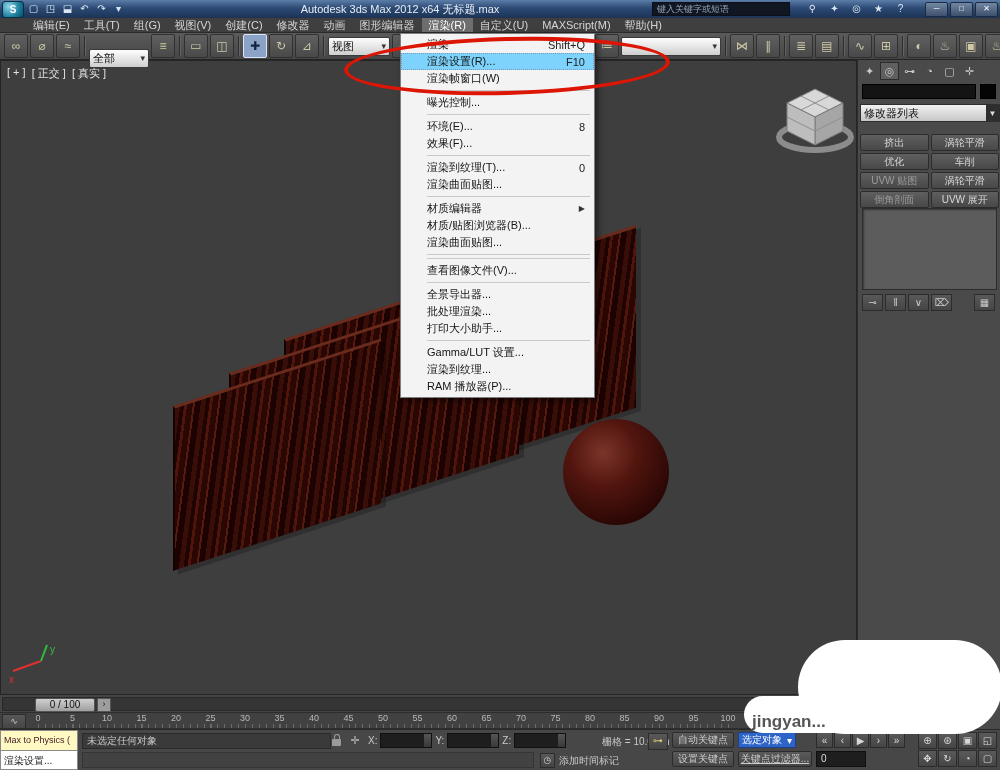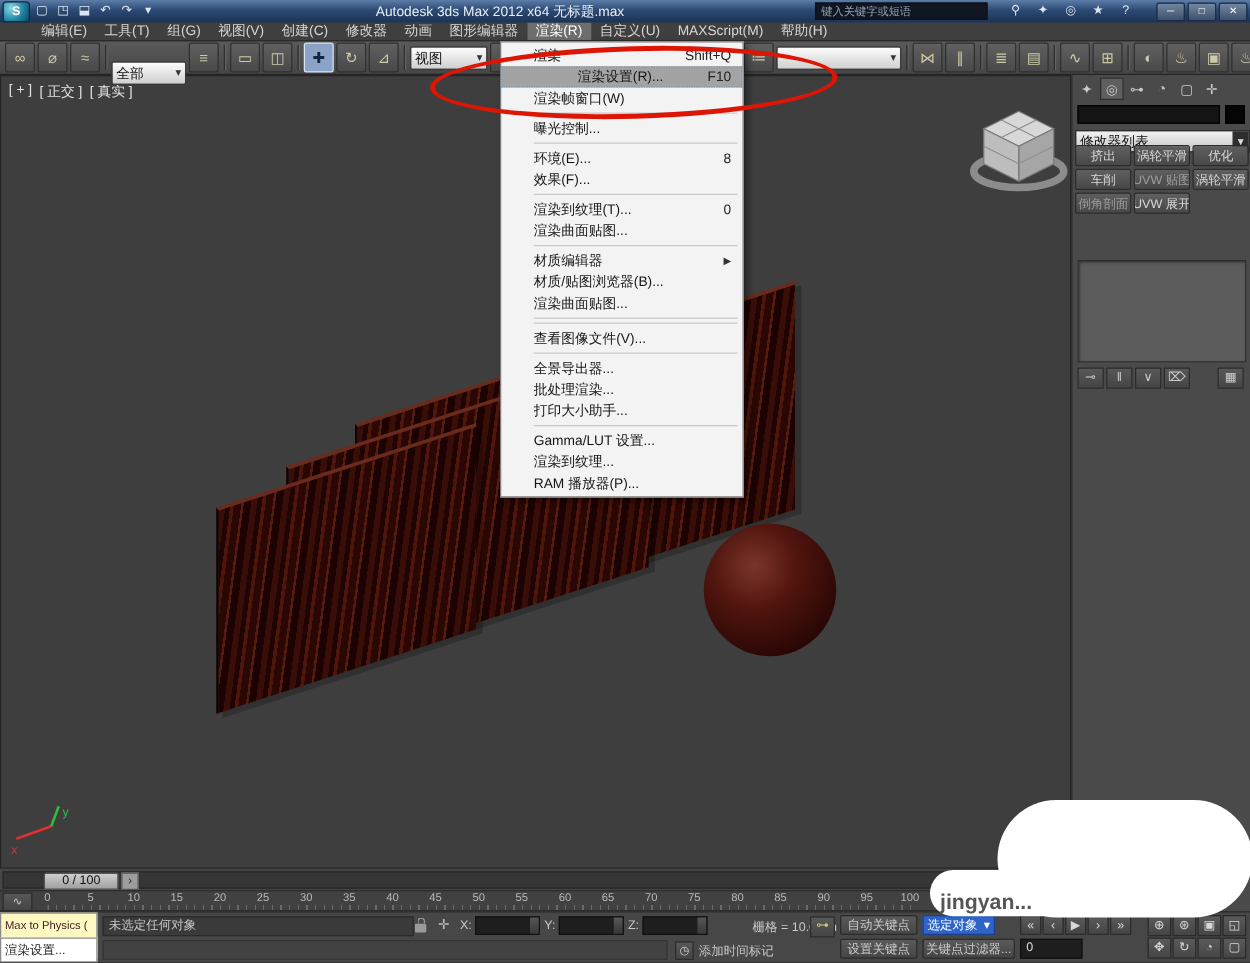--- a/index.html
+++ b/index.html
@@ -59,38 +59,38 @@
   .panel-tabs{position:absolute;left:2px;top:2px;display:flex;gap:1px;}
   .ptab{width:17px;height:16px;display:flex;align-items:center;justify-content:center;color:#c9c9c9;
     font-size:11px;background:#4a4a4a;border:1px solid transparent;}
   .ptab.active{background:#5f5f5f;border:1px solid #2c2c2c;}
   .objname{position:absolute;left:4px;top:24px;width:112px;height:13px;background:#141414;border:1px solid #000;}
   .colorswatch{position:absolute;left:122px;top:24px;width:14px;height:13px;background:#050505;border:1px solid #000;}
   .modlist{position:absolute;left:2px;top:44px;width:138px;height:16px;display:flex;align-items:center;
     background:linear-gradient(#f2f2f2,#c6c6c6);border:1px solid #2e2e2e;color:#111;}
   .modlist .lbl{flex:1;padding-left:3px;font-size:11px;}
   .modlist .dd{width:13px;height:100%;background:#2e2e2e;color:#ddd;font-size:8px;display:flex;align-items:center;justify-content:center;}
-  .modbtns{position:absolute;left:2px;top:56px;width:139px;display:grid;grid-template-columns:1fr 1fr 1fr;gap:2px;}
+  .modbtns{position:absolute;left:2px;top:74px;width:139px;display:grid;grid-template-columns:1fr 1fr;gap:2px;}
   .modbtn{height:15px;background:linear-gradient(#5f5f5f,#484848);border:1px solid #2c2c2c;border-radius:2px;
     color:#d8d8d8;font-size:10px;display:flex;align-items:center;justify-content:center;white-space:nowrap;overflow:hidden;}
   .modbtn.dim{color:#9c9c9c;}
   .modstack{position:absolute;left:4px;top:148px;width:133px;height:80px;background:#5c5c5c;
     border:1px solid #2d2d2d;box-shadow:inset 1px 1px 2px rgba(0,0,0,.4);}
   .stacktools{position:absolute;left:4px;top:234px;width:133px;display:flex;gap:2px;}
   .stktool{width:19px;height:15px;background:linear-gradient(#585858,#454545);border:1px solid #2c2c2c;
     color:#cdcdcd;font-size:10px;display:flex;align-items:center;justify-content:center;}
   .stktool:last-child{margin-left:auto;}
   
   .menupopup{position:absolute;left:400px;top:33px;width:195px;background:#f3f3f3;border:1px solid #7e7e7e;
     box-shadow:3px 3px 6px rgba(0,0,0,.5);padding:2px 0;z-index:40;box-sizing:border-box;}
   .menu-item{height:17px;display:flex;align-items:center;color:#151515;font-size:11px;cursor:default;}
   .mi-label{padding-left:26px;flex:1;white-space:nowrap;}
   .mi-shortcut{padding-right:9px;color:#222;}
   .mi-sub{font-size:8px;color:#333;}
-  .menu-item.highlighted{background:#a3a3a3;outline:1px dotted #7d99ba;outline-offset:-1px;text-align:center;}
+  .menu-item.highlighted{background:#7dd3fc;outline:1px dotted #7d99ba;outline-offset:-1px;}
   .menu-sep{height:1px;background:#c9c9c9;margin:3px 4px 3px 26px;}
   
   .ellipse{position:absolute;left:344px;top:37px;width:318px;height:50px;border:4px solid #dd1505;
     border-radius:50%;transform:rotate(-1.5deg);z-index:45;pointer-events:none;}
   
   .timeslider{position:absolute;left:0;top:695px;width:857px;height:17px;background:#454545;z-index:3;}
   .ts-track{position:absolute;left:2px;top:2px;width:851px;height:12px;background:#353535;border:1px solid #292929;}
   .ts-handle{position:absolute;left:32px;top:0px;width:58px;height:12px;background:linear-gradient(#cfcfcf,#9f9f9f);
     border:1px solid #555;color:#111;font-size:10px;text-align:center;line-height:12px;border-radius:2px;}
   .ts-arrow{position:absolute;left:94px;top:0px;width:12px;height:12px;background:#9d9d9d;border:1px solid #555;
@@ -127,21 +127,21 @@
   .clockicon{width:13px;height:13px;background:linear-gradient(#585858,#454545);border:1px solid #2c2c2c;
     color:#ccc;font-size:9px;text-align:center;line-height:12px;}
   .keyicon{position:absolute;left:648px;top:3px;width:18px;height:15px;background:linear-gradient(#585858,#454545);
     border:1px solid #2c2c2c;color:#d6c66f;font-size:10px;text-align:center;line-height:14px;}
   .autokey{position:absolute;left:672px;top:2px;width:62px;height:16px;}
   .setkey{position:absolute;left:672px;top:21px;width:62px;height:16px;}
   .skbtn{background:linear-gradient(#5a5a5a,#454545);border:1px solid #2b2b2b;color:#cccccc;font-size:10px;
     border-radius:2px;display:flex;align-items:center;justify-content:center;box-sizing:border-box;}
   .selcombo{position:absolute;left:738px;top:2px;width:58px;height:16px;background:#2e64c8;border:1px solid #1c3f86;
     color:#fff;font-size:10px;display:flex;align-items:center;justify-content:space-between;padding:0 3px;box-sizing:border-box;}
-  .keyfilters{position:absolute;left:738px;top:21px;width:74px;height:16px;}
+  .keyfilters{position:absolute;left:738px;top:21px;width:74px;height:16px;text-decoration:underline;}
   .playback{position:absolute;left:816px;top:2px;display:flex;gap:1px;}
   .pbtn{width:17px;height:16px;background:linear-gradient(#5a5a5a,#454545);border:1px solid #2b2b2b;
     color:#d8d8d8;font-size:10px;display:flex;align-items:center;justify-content:center;box-sizing:border-box;}
   .timefield{position:absolute;left:816px;top:21px;width:44px;height:14px;background:#1e1e1e;border:1px solid #101010;
     color:#ddd;font-size:10px;line-height:14px;padding-left:4px;}
   .navcluster{position:absolute;right:3px;top:2px;display:grid;grid-template-columns:repeat(4,19px);gap:1px;}
   .navbtn{width:19px;height:17px;background:linear-gradient(#5a5a5a,#454545);border:1px solid #2b2b2b;
     color:#d8d8d8;font-size:10px;display:flex;align-items:center;justify-content:center;box-sizing:border-box;}
   
   .blob1{position:absolute;left:798px;top:640px;width:204px;height:94px;background:#fff;border-radius:48px;z-index:60;}

